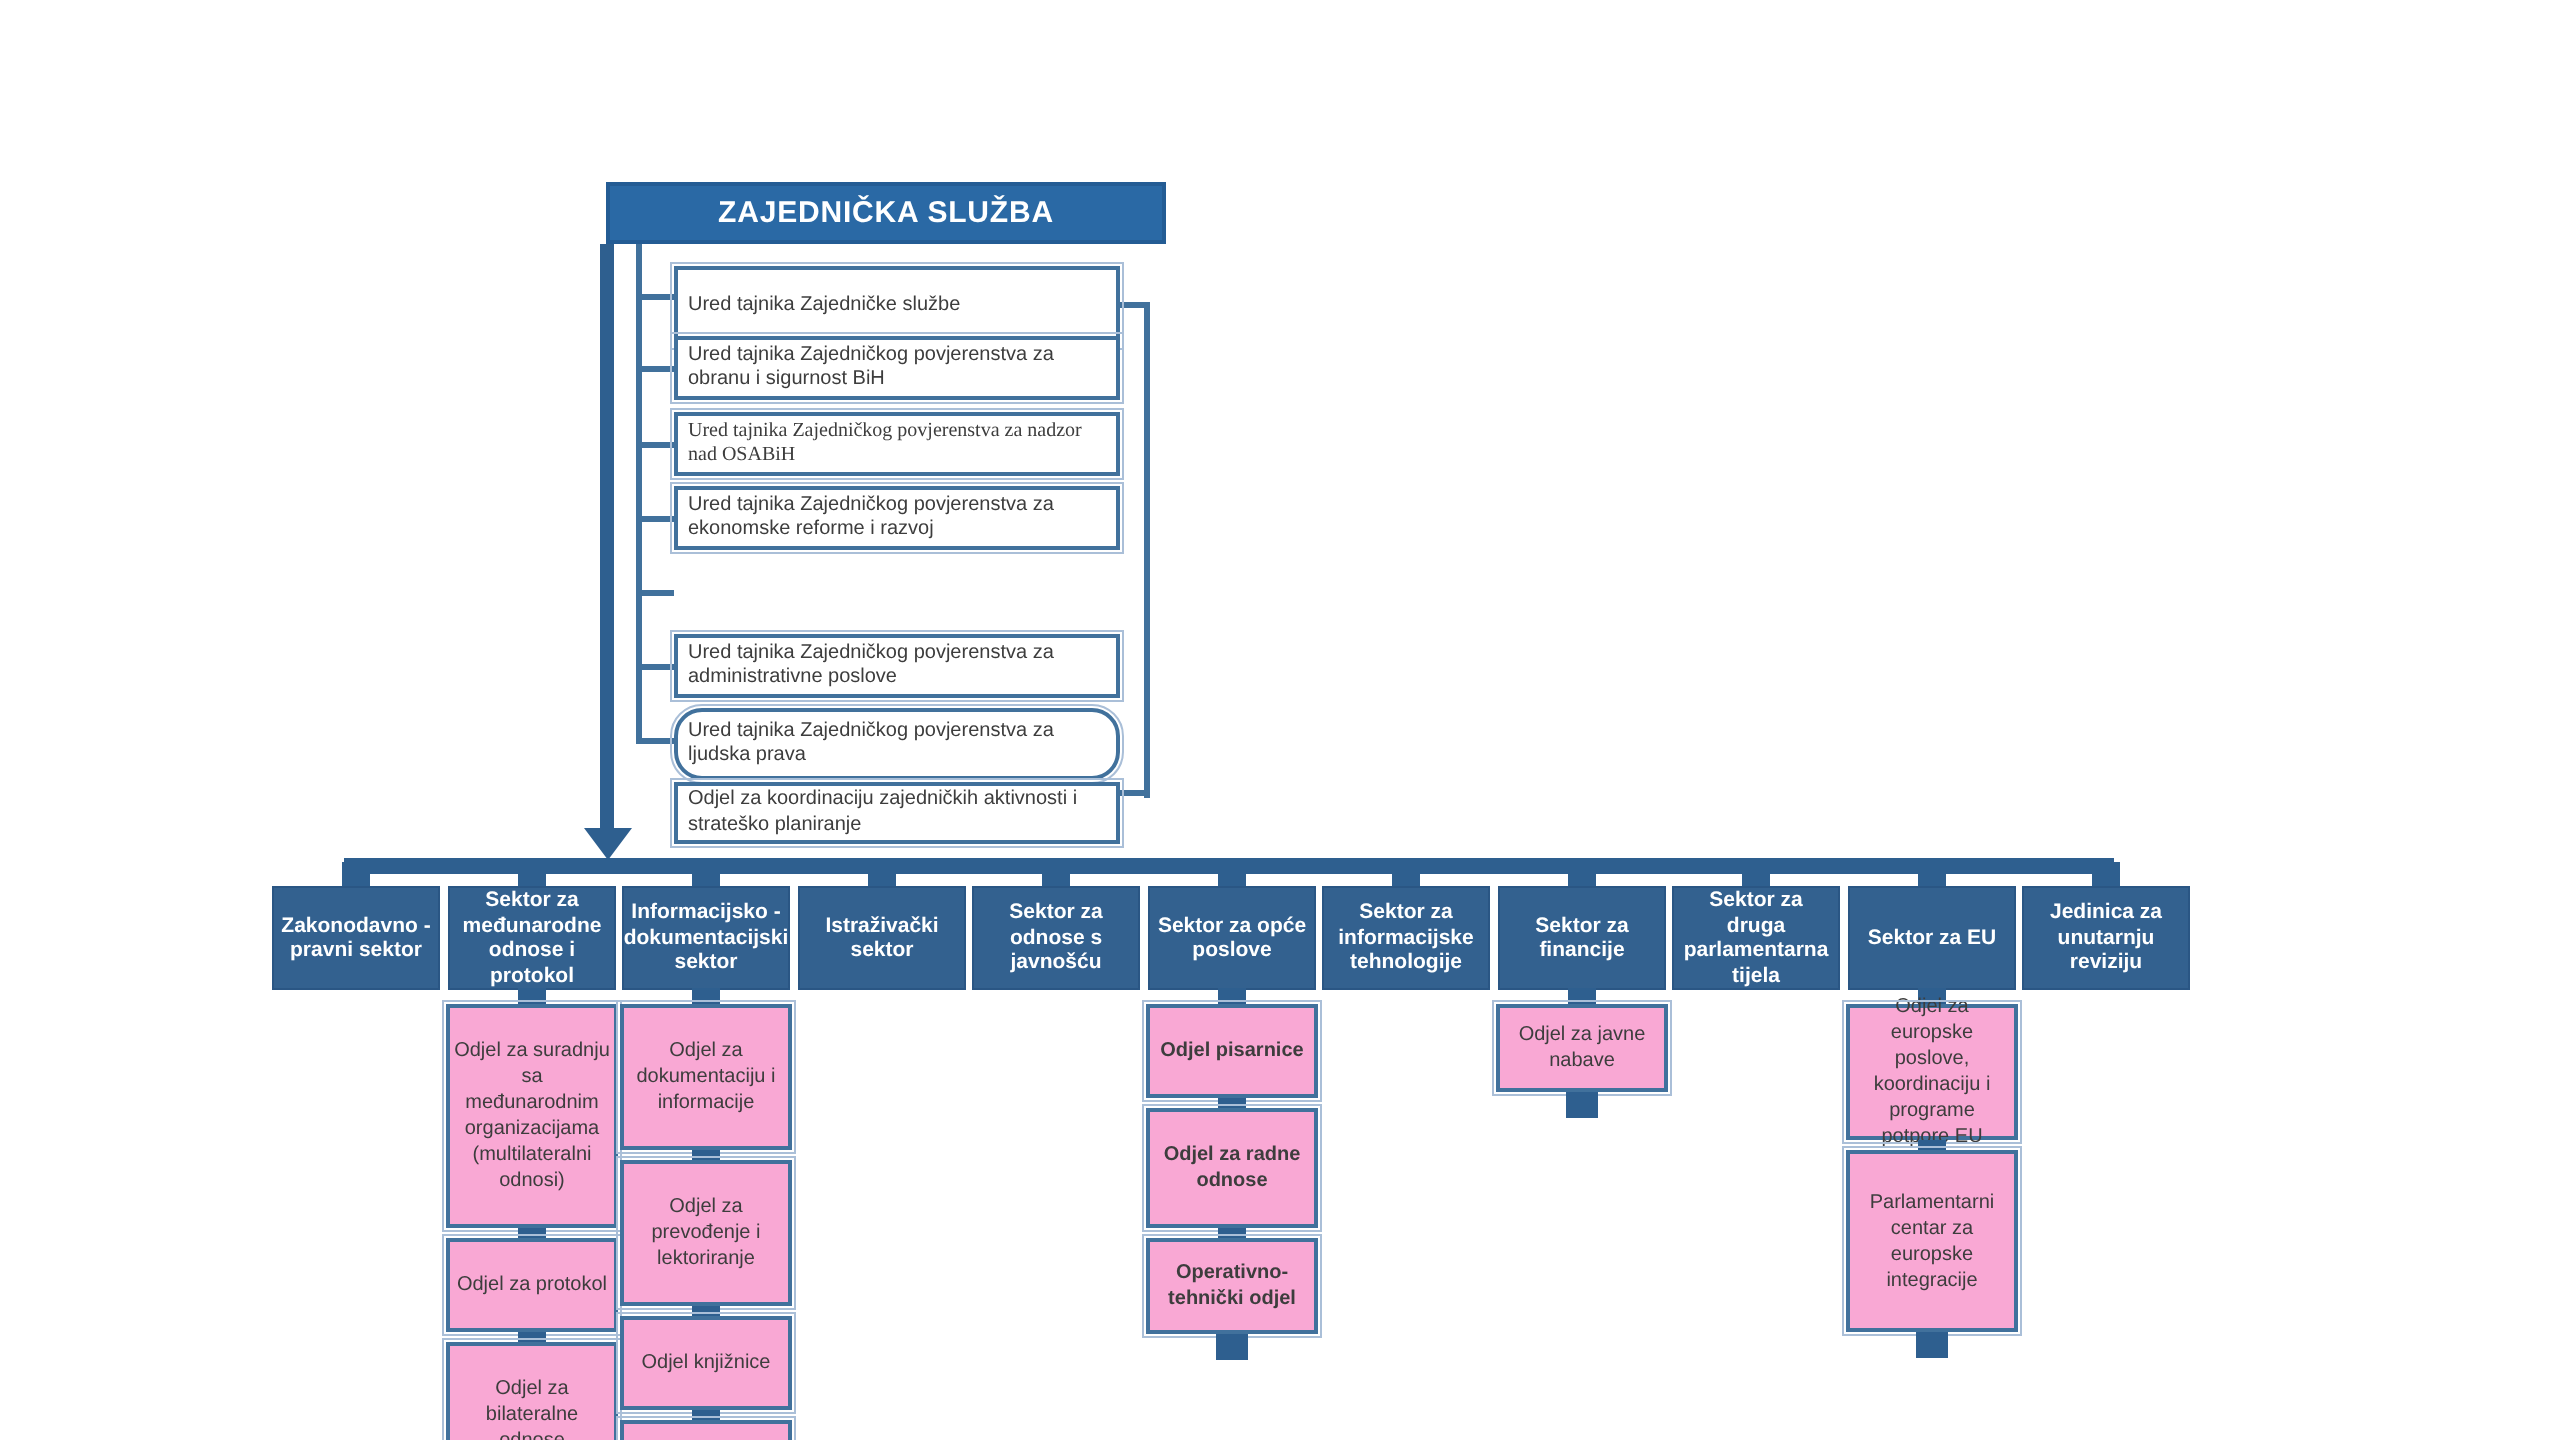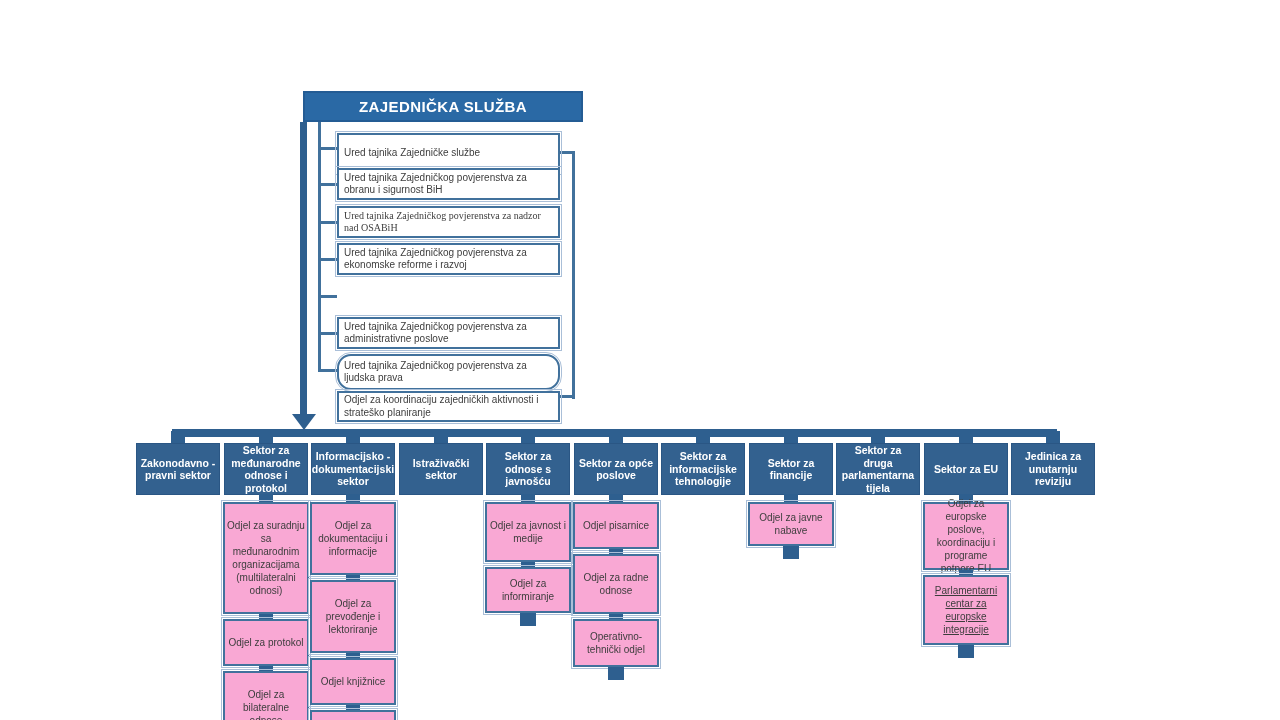--- a/index.html
+++ b/index.html
@@ -108,45 +108,38 @@
     <div class="child">Odjel za dokumentaciju i informacije</div>
     <div class="stub mid"></div>
     <div class="child">Odjel za prevođenje i lektoriranje</div>
     <div class="stub mid"></div>
     <div class="child">Odjel knjižnice</div>
     <div class="stub mid"></div>
     <div class="child">Odjel za izdavačku djelatnost i publikacije</div>
     <div class="stub end"></div>
   </div>
 
-  <div class="col" style="left:485px;">
-    <div class="stub"></div>
-    <div class="child">Odjel za javnost i medije</div>
-    <div class="stub mid"></div>
-    <div class="child" style="height:46px;">Odjel za informiranje</div>
-    <div class="stub end"></div>
-  </div>
 
-  <div class="col" style="left:573px;">
+  <div class="col" style="left:573px;font-weight:bold;">
     <div class="stub"></div>
     <div class="child">Odjel pisarnice</div>
     <div class="stub mid"></div>
     <div class="child">Odjel za radne odnose</div>
     <div class="stub mid"></div>
     <div class="child" style="height:48px;">Operativno-tehnički odjel</div>
     <div class="stub end"></div>
   </div>
 
   <div class="col" style="left:748px;">
     <div class="stub"></div>
     <div class="child" style="height:44px;">Odjel za javne nabave</div>
     <div class="stub end"></div>
   </div>
 
   <div class="col" style="left:923px;">
     <div class="stub"></div>
     <div class="child" style="height:68px;">Odjel za europske poslove, koordinaciju i programe potpore EU</div>
     <div class="stub mid"></div>
-    <div class="child" style="height:70px;text-decoration:underline;">Parlamentarni centar za europske integracije</div>
+    <div class="child" style="height:91px;">Parlamentarni centar za europske integracije</div>
     <div class="stub end"></div>
   </div>
 
 </div>
 
 </body></html>

